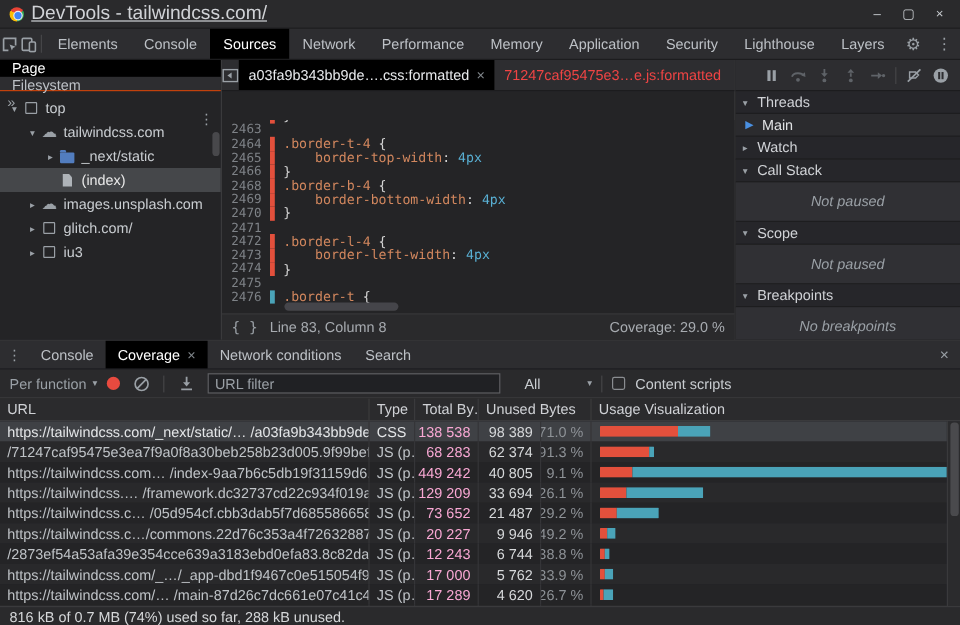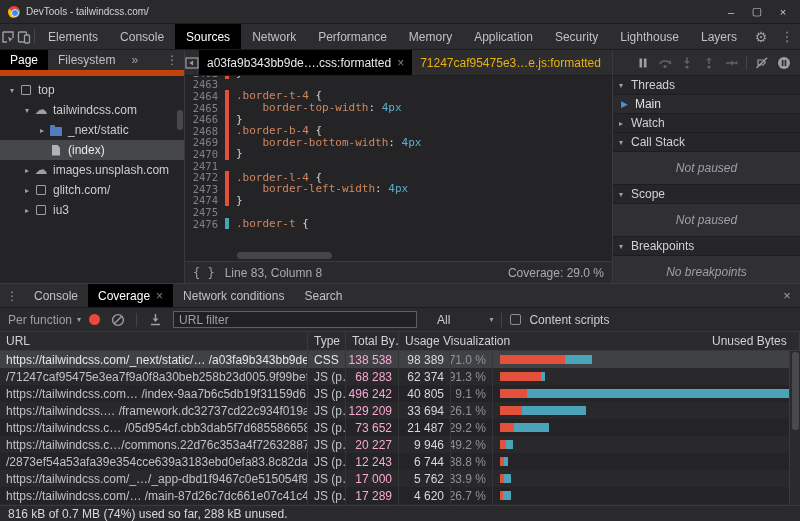--- a/index.html
+++ b/index.html
@@ -8,64 +8,64 @@
     -webkit-font-smoothing:antialiased; }
 
   
   .titlebar { height:24px; background:#2a2a2c; display:flex; align-items:center;
     padding:0 6px; border-bottom:1px solid #1c1c1e; }
   .chrome-logo { width:12px; height:12px; border-radius:50%; margin:0 6px 0 2px;
     background:conic-gradient(from -60deg, #ea4335 0 33%, #34a853 33% 66%, #fbbc05 66% 100%);
     position:relative; }
   .chrome-logo::after{ content:""; position:absolute; left:3px; top:3px; width:6px; height:6px;
     border-radius:50%; background:#4285f4; border:1px solid #e8eaed; }
-  .title-text { color:#d0d2d6; font-size:10px; }
+  .title-text { color:#d0d2d6; font-size:16px;text-decoration:underline; }
   .win-controls { margin-left:auto; display:flex; gap:4px; }
   .win-btn { width:22px; height:18px; display:flex; align-items:center; justify-content:center;
     color:#c9cdd1; font-size:11px; }
 
   
   .main-toolbar { height:26px; background:#2d2d30; display:flex; align-items:stretch;
     border-bottom:1px solid #1c1c1e; }
   .tool-icon { width:26px; display:flex; align-items:center; justify-content:center; color:#9aa0a6; }
   .tool-sep { width:1px; background:#454548; margin:5px 2px; }
   .main-tabs { display:flex; align-items:stretch; }
   .main-tab { padding:0 11px; display:flex; align-items:center; color:#bdc1c6; cursor:default; }
   .main-tab.active { background:#000; color:#fff; }
   .toolbar-right { margin-left:auto; display:flex; align-items:stretch; }
 
   
   .content { display:flex; height:233px; }
 
   
   .sidebar { width:185px; border-right:1px solid #3a3a3c; display:flex; flex-direction:column; background:#242426; }
-  .panel-tabs { height:26px; background:#2d2d30; display:flex; align-items:stretch; border-bottom:6px solid #c2410c; }
+  .panel-tabs { height:26px; background:#2d2d30; display:flex; align-items:stretch; border-bottom:1px solid #c2410c;flex-direction:column; }
   .panel-tab { padding:0 10px; display:flex; align-items:center; color:#bdc1c6; }
   .panel-tab.active { background:#000; color:#fff; }
   .chevron-more { padding:0 6px; display:flex; align-items:center; color:#9aa0a6; }
   .file-tree { flex:1; padding-top:4px; position:relative; overflow:hidden; }
   .tree-item { height:20px; display:flex; align-items:center; color:#c9cdd1; white-space:nowrap; }
   .tree-item.selected { background:#45474a; color:#e8e8e8; }
   .tree-exp { width:12px; text-align:center; color:#9aa0a6; font-size:8px; flex:none; }
   .tree-icon { width:16px; display:flex; align-items:center; justify-content:center; flex:none; margin-right:4px; }
   .ic-frame { width:10px; height:10px; border:1.5px solid #9aa0a6; border-radius:1px; }
   .ic-cloud { color:#9aa0a6; font-size:13px; line-height:10px; }
   .ic-folder { width:12px; height:9px; background:#527dbf; border-radius:1px; position:relative; margin-top:2px; }
   .ic-folder::before { content:""; position:absolute; top:-2px; left:0; width:5px; height:2px; background:#527dbf; border-radius:1px 1px 0 0; }
   .ic-file { width:8px; height:11px; background:#aeb3b8; clip-path:polygon(0 0,65% 0,100% 30%,100% 100%,0 100%); }
   .tree-scroll-thumb { position:absolute; right:1px; top:34px; width:6px; height:20px; background:#48484b; border-radius:3px; }
 
   
   .editor { flex:1; display:flex; flex-direction:column; border-right:1px solid #3a3a3c; min-width:0; }
   .editor-tabs { height:26px; background:#2d2d30; display:flex; align-items:stretch; border-bottom:1px solid #1c1c1e; }
-  .ed-tab { padding:0 8px; display:flex; align-items:center; gap:6px; color:#eab308; white-space:nowrap; }
+  .ed-tab { padding:0 8px; display:flex; align-items:center; gap:6px; color:#ef4444; white-space:nowrap; }
   .ed-tab.active { background:#000; color:#e8eaed; }
   .ed-close { color:#80868b; font-size:12px; }
   .editor-body { flex:1; position:relative; overflow:hidden; background:#242426;
-    font-family:"DejaVu Sans Mono", monospace; font-size:11px; }
+    font-family:"DejaVu Sans Mono", monospace; font-size:11px;margin-top:24px; }
   .code-scroller { position:absolute; top:-9px; left:0; right:0; }
   .cline { height:11.6px; display:flex; align-items:center; }
   .ln { width:40px; text-align:right; padding-right:7px; color:#7e8287; flex:none; font-size:10.5px; }
   .covbar { width:4px; height:100%; flex:none; margin-right:7px; }
   .ctext { white-space:pre; color:#d4d4d4; }
   .tk-sel { color:#d2875e; } .tk-prop { color:#d2875e; } .tk-val { color:#59b0d4; } .tk-pln { color:#d4d4d4; }
   .hscroll-thumb { position:absolute; bottom:2px; left:52px; width:95px; height:7px; background:#45454a; border-radius:4px; }
   .editor-status { height:22px; background:#2a2a2c; border-top:1px solid #3a3a3c; display:flex; align-items:center; padding:0 8px; color:#a7abb0; }
   .pp-icon { font-family:"DejaVu Sans Mono", monospace; margin-right:10px; color:#9aa0a6; }
   .coverage-pct { margin-left:auto; }
@@ -473,22 +473,22 @@
     </span>
     <span class="tb-sep"></span>
     <span class="checkbox"></span>
     <span class="cb-label">Content scripts</span>
   </div>
   <div class="cov-table">
     <div class="cov-head" id="cov-head">
         <span class="hc" style="width: 308px; flex: 0 0 auto;">URL</span>
         <span class="hc" style="width: 38px; flex: 0 0 auto;">Type</span>
         <span class="hc" style="width: 53px; flex: 0 0 auto;">Total By…</span>
+        <span class="hc" style="width: 94px; flex: 0 0 auto;">Unused Bytes</span>
         <span class="hc" style="flex: 1 1 0%; border-right: none;">Usage Visualization</span>
-        <span class="hc" style="width: 94px; flex: 0 0 auto;">Unused Bytes</span>
       </div>
     <div class="cov-rows" id="cov-rows">
         <div class="crow selected">
           <span class="cc c-url">https://tailwindcss.com/_next/static/… /a03fa9b343bb9deb1c18.css</span>
           <span class="cc c-type">CSS</span>
           <span class="cc c-total">138 538</span>
           <span class="cc c-unused">98 389</span>
           <span class="cc c-pct">71.0 %</span>
           <span class="cc c-usage">
             <span class="bar" style="width: 92px;">
@@ -506,21 +506,21 @@
           <span class="cc c-usage">
             <span class="bar" style="width: 45px;">
               <i style="width: 41px; background: rgb(227, 80, 60);"></i>
               <i style="flex: 1 1 0%; background: rgb(74, 163, 184);"></i>
             </span>
           </span>
         </div>
         <div class="crow">
           <span class="cc c-url">https://tailwindcss.com… /index-9aa7b6c5db19f31159d6.module.js</span>
           <span class="cc c-type">JS (p…</span>
-          <span class="cc c-total">496 242</span>
+          <span class="cc c-total">449 242</span>
           <span class="cc c-unused">40 805</span>
           <span class="cc c-pct">9.1 %</span>
           <span class="cc c-usage">
             <span class="bar" style="width: 298px;">
               <i style="width: 27px; background: rgb(227, 80, 60);"></i>
               <i style="flex: 1 1 0%; background: rgb(74, 163, 184);"></i>
             </span>
           </span>
         </div>
         <div class="crow">

